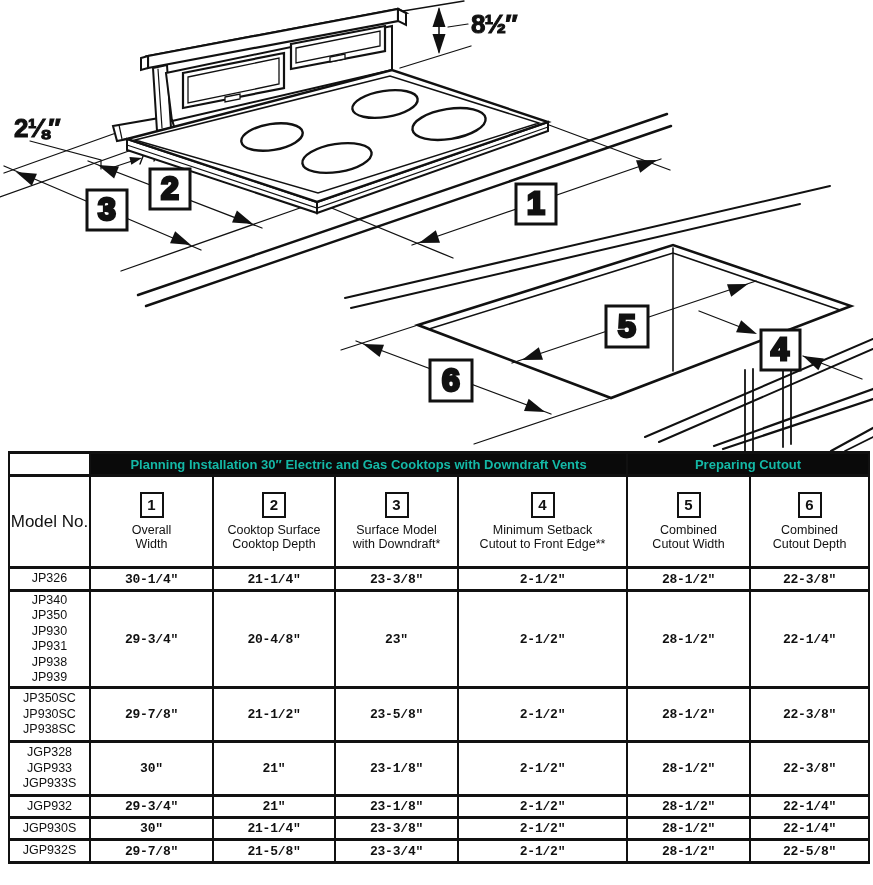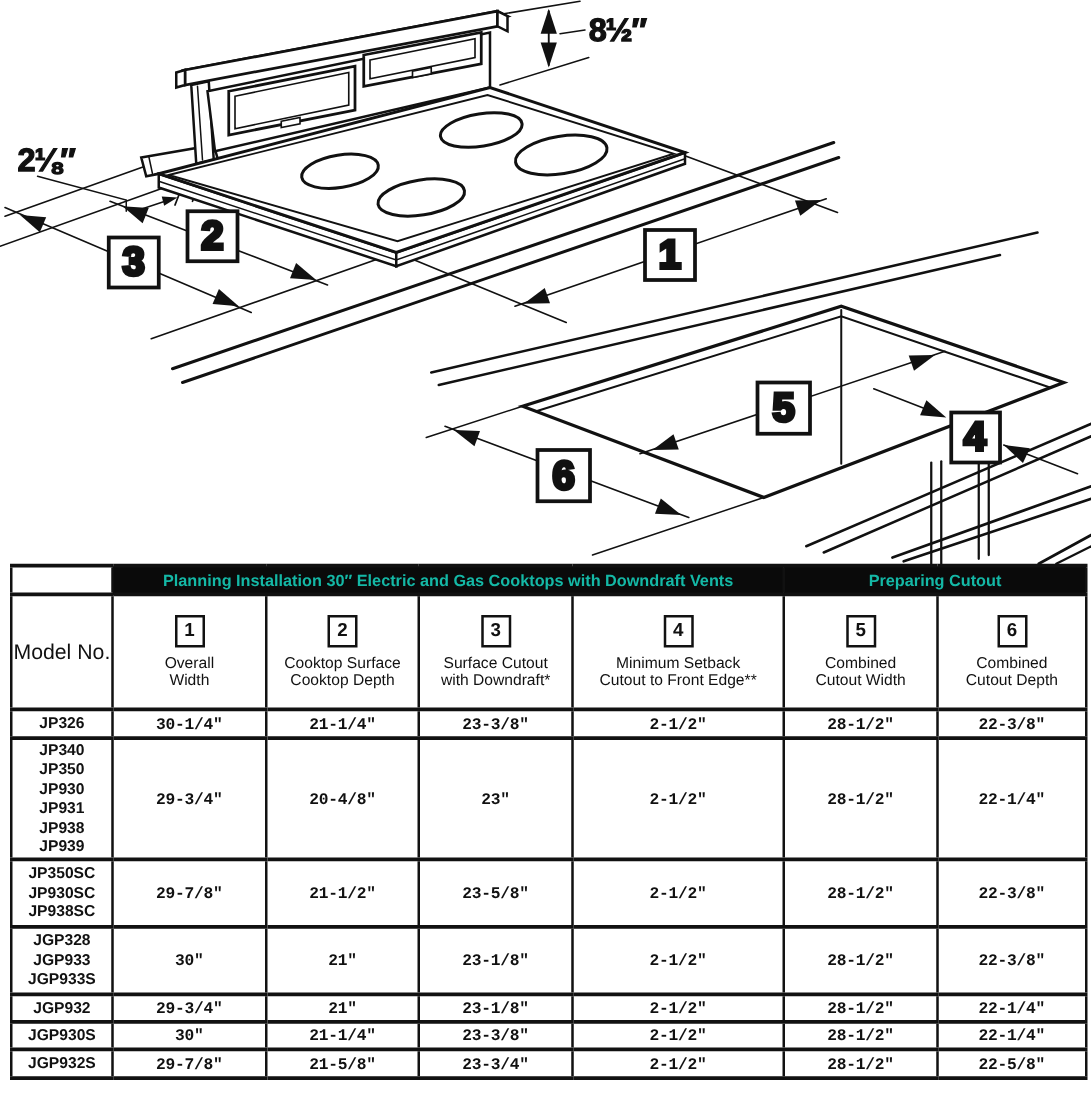--- a/index.html
+++ b/index.html
@@ -17,21 +17,21 @@
               padding:0;text-align:center;vertical-align:middle;}
   td.nohead{border:none;background:#fff;}
   th.bar{background:#0a0a0a;color:#14b8a6;font-size:13px;font-weight:700;height:20px;
          border:3px solid #0a0a0a;letter-spacing:0px;}
   th.bar1{border-right:4px solid #fff;}
   td.modelno{vertical-align:bottom;font-weight:400;font-size:17px;padding-bottom:3px;}
   td.colhead{vertical-align:top;height:70px;padding-top:12px;font-weight:400;font-size:12.5px;
              line-height:14.5px;white-space:pre-line;}
   .numbox{display:inline-block;width:20px;height:22px;border:2px solid #111;font-weight:700;
           font-size:15px;line-height:22px;text-align:center;margin-bottom:5px;background:#fff;}
-  td.model{font-weight:700;font-size:12.5px;line-height:15.5px;white-space:pre-line;padding:2px 0;}
+  td.model{font-weight:400;font-size:12.5px;line-height:15.5px;white-space:pre-line;padding:2px 0;}
   td.val{font-weight:700;font-size:13px;letter-spacing:-0.2px;font-family:Liberation Mono, monospace;}
   tr.r1 td{height:20px;} tr.r2 td{height:94px;border-radius:32px;} tr.r3 td{height:51px;} tr.r4 td{height:51px;}
   tr.r5 td{height:19px;} tr.r6 td{height:19px;} tr.r7 td{height:19px;} tr.r8 td{height:20px;margin-top:32px;}
 
   #footnotes{position:absolute;left:10px;top:849px;font-size:14px;line-height:17px;}
   #footnotes div{white-space:pre;}
 </style>
 </head>
 <body>
 
@@ -210,21 +210,21 @@
       <div>Overall
 Width</div>
     </td>
     <td class="colhead">
       <span class="numbox">2</span>
       <div>Cooktop Surface
 Cooktop Depth</div>
     </td>
     <td class="colhead">
       <span class="numbox">3</span>
-      <div>Surface Cutout
+      <div>Surface Model
 with Downdraft*</div>
     </td>
     <td class="colhead">
       <span class="numbox">4</span>
       <div>Minimum Setback
 Cutout to Front Edge**</div>
     </td>
     <td class="colhead">
       <span class="numbox">5</span>
       <div>Combined

